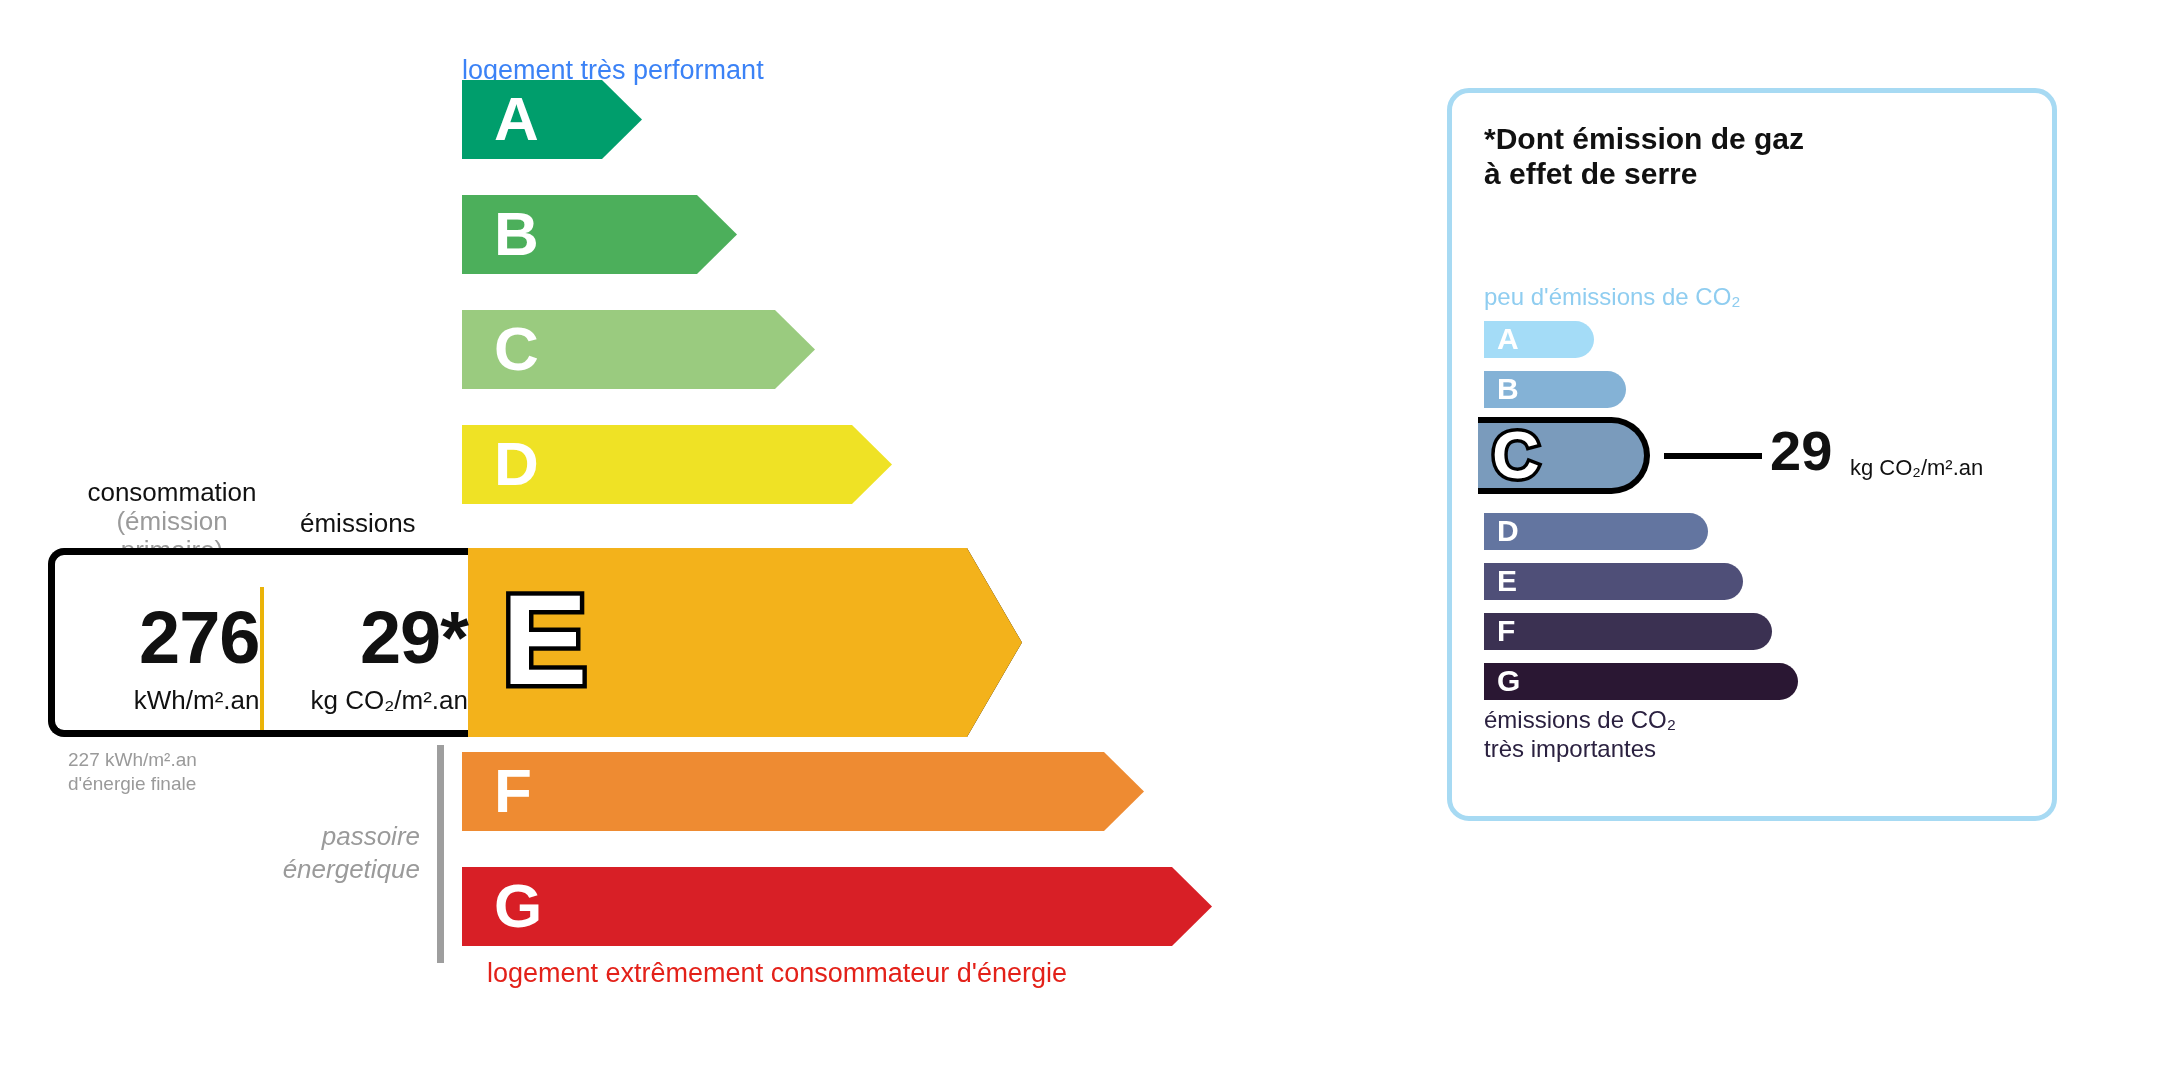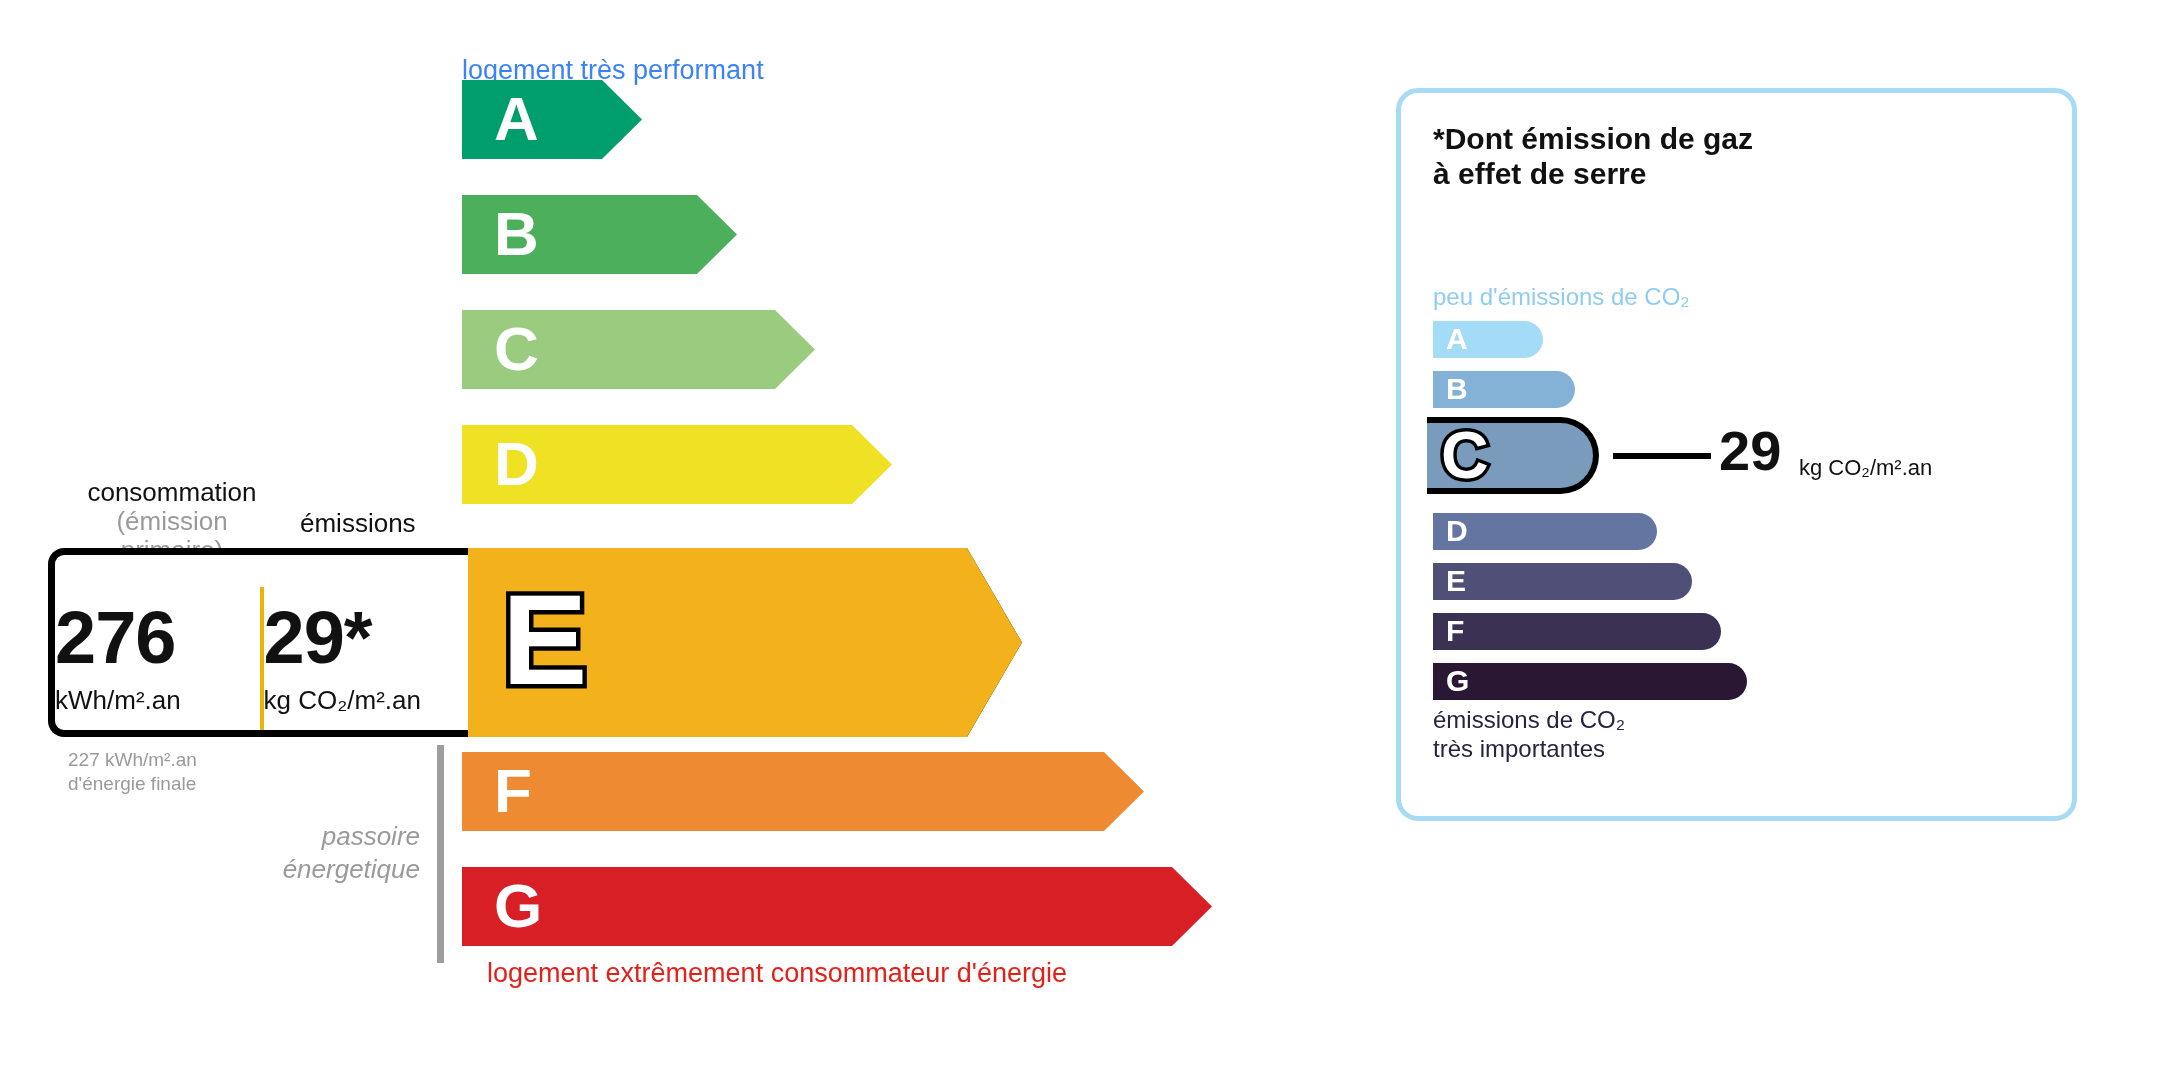--- a/index.html
+++ b/index.html
@@ -57,21 +57,21 @@
     top:50%;transform:translateY(-52%);
   }
 
   
   #value-box{
     position:absolute;left:48px;top:548px;width:420px;height:189px;
     border:7px solid #000;border-right:none;border-radius:16px 0 0 16px;
     background:#fff;box-sizing:border-box;display:flex;
   }
   #value-box .cell{
-    flex:1;display:flex;flex-direction:column;align-items:flex-start;justify-content:center;margin-top:32px;
+    flex:1;display:flex;flex-direction:column;align-items:flex-end;justify-content:center;margin-top:32px;
   }
   #value-box .cell.sep{border-left:4px solid #eab308;}
   .big-num{font-size:74px;font-weight:bold;color:#111;line-height:1;letter-spacing:-1px;}
   .unit{font-size:26px;color:#111;margin-top:10px;white-space:nowrap;}
 
   .label-consommation{
     position:absolute;left:62px;top:478px;width:220px;text-align:center;
     font-size:26px;color:#111;line-height:1.12;
   }
   .label-consommation .sub{color:#9A9A9A;display:block;}
@@ -86,21 +86,21 @@
   .passoire{
     position:absolute;left:180px;top:820px;width:240px;text-align:right;
     font-size:26px;color:#9A9A9A;line-height:1.25;font-style:italic;
   }
   .passoire-rule{
     position:absolute;left:437px;top:745px;width:7px;height:218px;background:#9E9E9E;
   }
 
   
   #co2-panel{
-    position:absolute;left:1396px;top:88px;width:681px;height:733px;
+    position:absolute;left:1447px;top:88px;width:610px;height:733px;
     border:5px solid #A7DAF3;border-radius:22px;background:#fff;box-sizing:border-box;
   }
   .panel-title{
     position:absolute;left:32px;top:28px;
     font-size:30px;font-weight:bold;color:#111;line-height:1.18;white-space:nowrap;
   }
   .panel-top-caption{
     position:absolute;left:32px;top:190px;
     font-size:24px;color:#8FCDF0;white-space:nowrap;
   }

